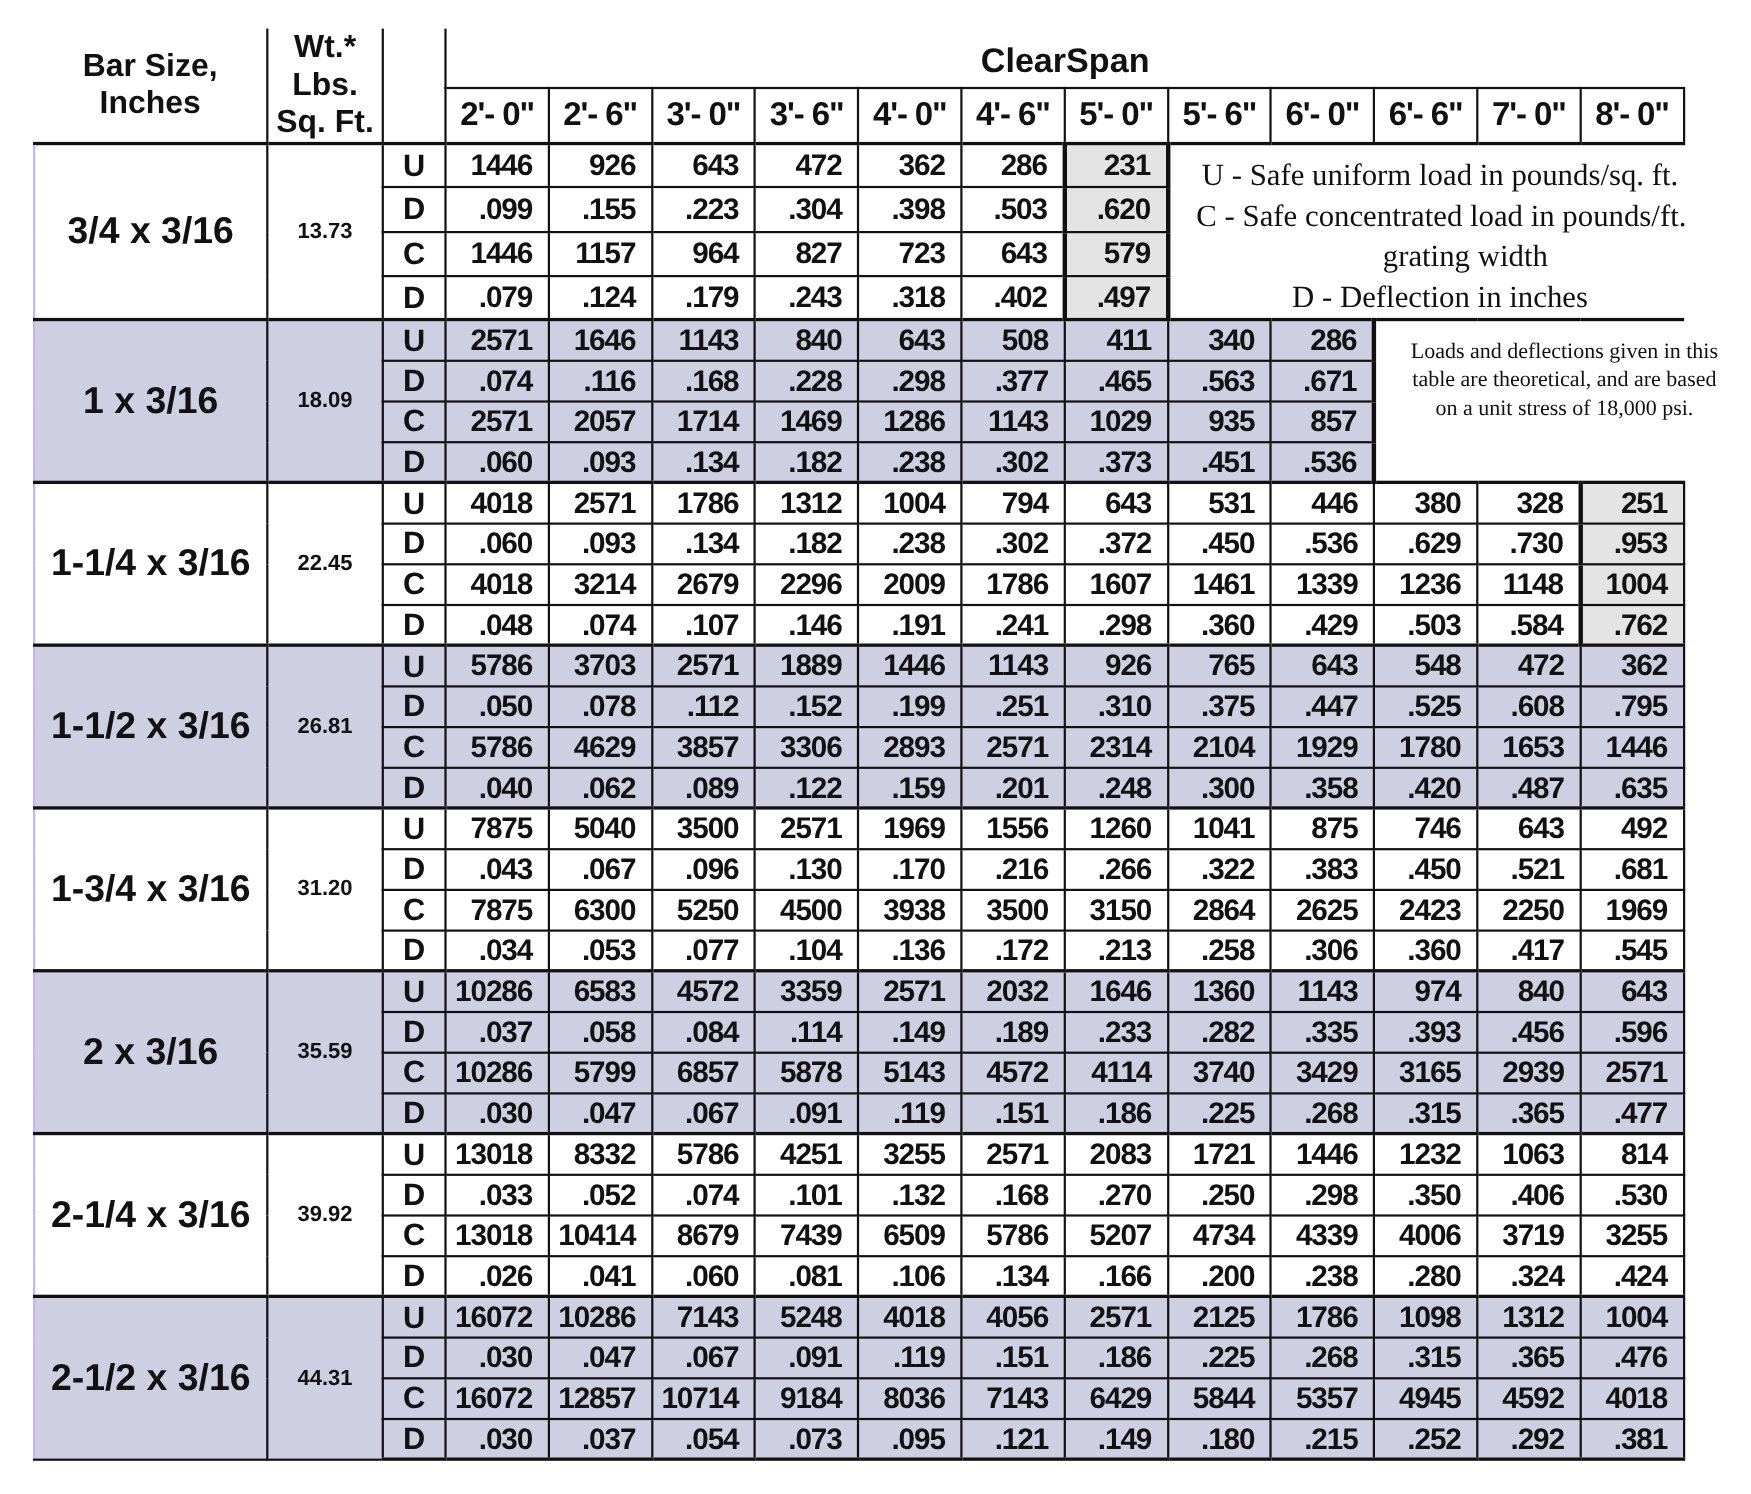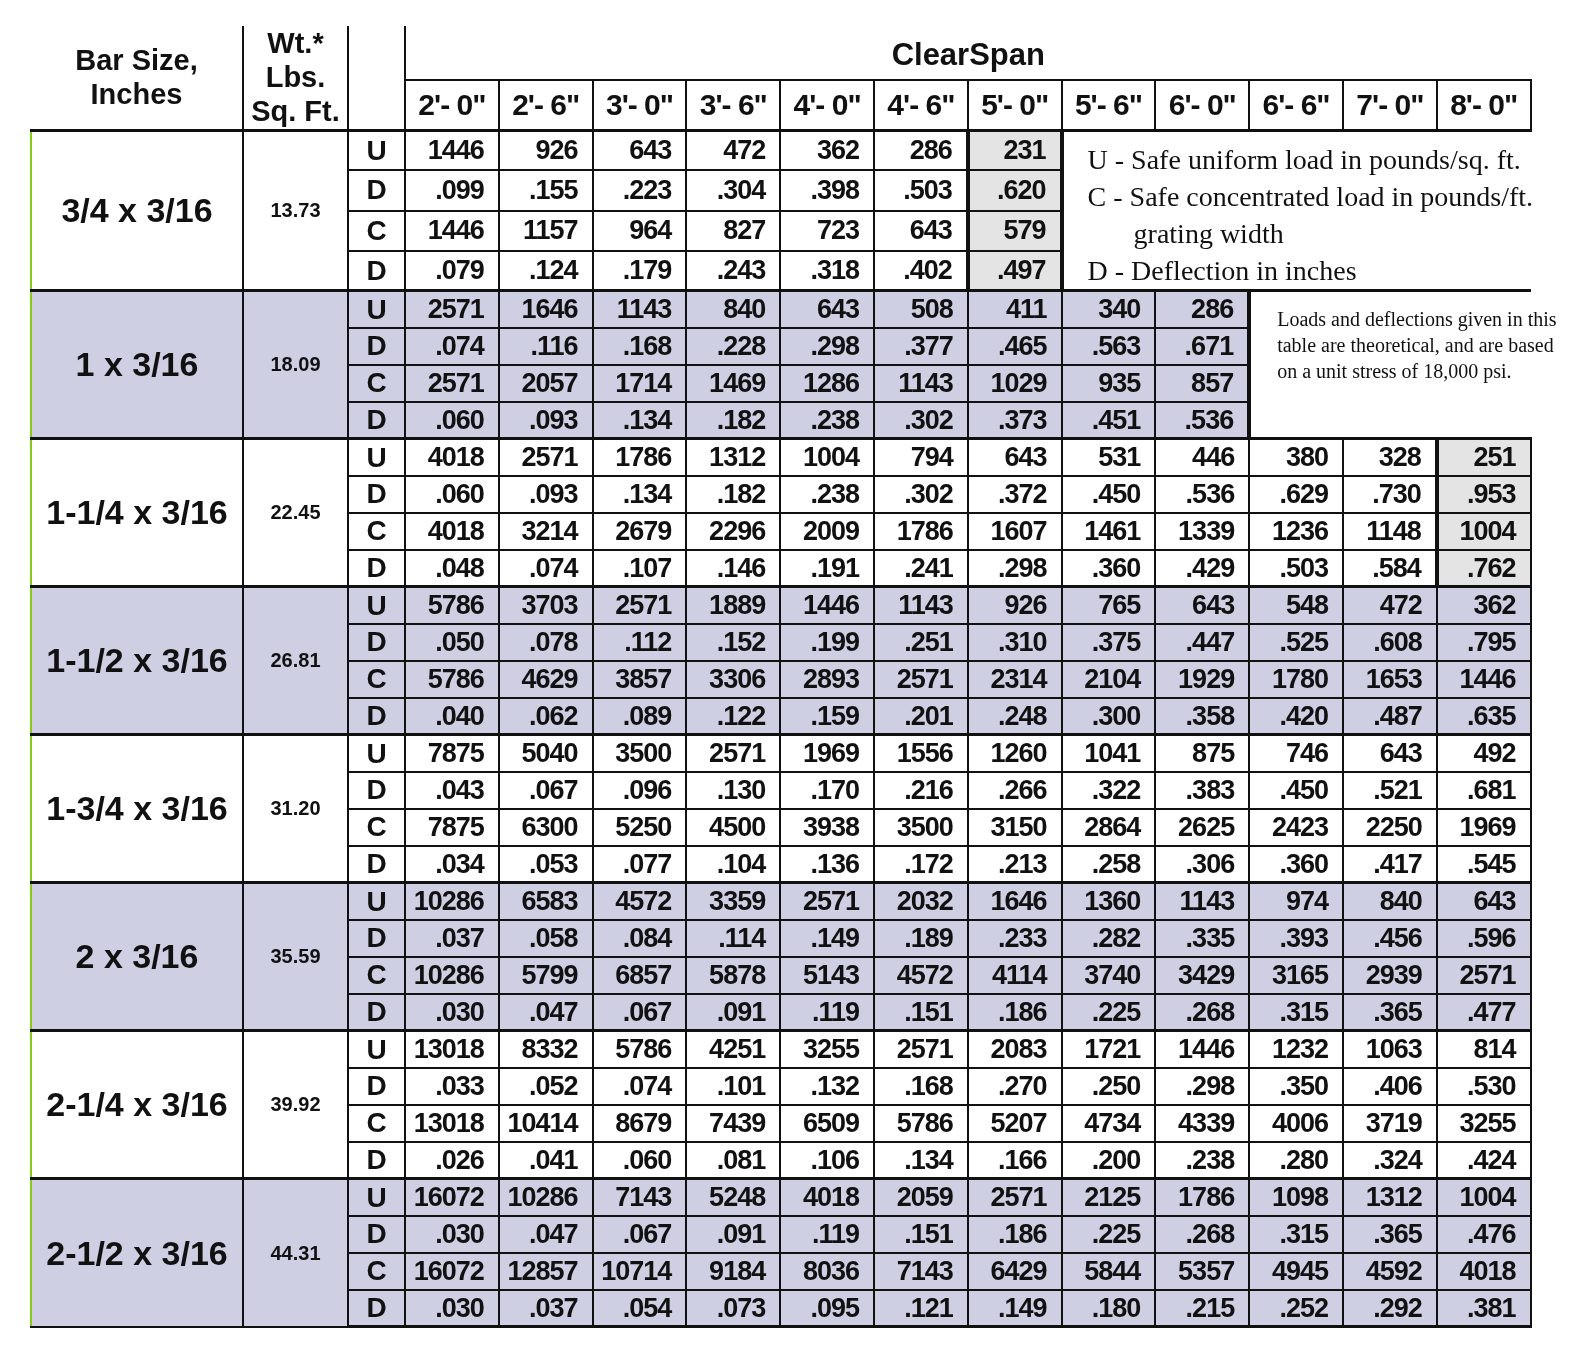--- a/index.html
+++ b/index.html
@@ -16,31 +16,31 @@
   th.bar-head{border-left:none;}
   th.lbl-head{border-right:2px solid #111;border-bottom:3px solid #111;background:#fff;}
   th.cs-title{border:none;border-bottom:2px solid #111;font-size:31px;font-weight:bold;
       vertical-align:bottom;padding-bottom:6px;height:50px;background:#fff;margin-left:12px;}
   tr.span-row th{border:2px solid #111;border-bottom:3px solid #111;height:46px;
       font-size:30px;font-weight:bold;text-align:center;background:#fff;letter-spacing:-1px;}
   
   tbody td{border:2px solid #111;height:37px;font-size:27px;font-weight:bold;vertical-align:middle;}
   tr.block-start td{border-top:3px solid #111;}
   tbody tr:last-child td{border-bottom:3px solid #111;}
-  td.bar-cell{font-size:34px;text-align:center;border-left:2px solid #84cc16;}
+  td.bar-cell{font-size:34px;text-align:center;border-left:2px solid #c4b5fd;}
   td.wt-cell{font-size:20px;text-align:center;}
   td.lbl-cell{text-align:center;font-size:28px;}
   td.val-cell{text-align:right;padding-right:14px;letter-spacing:-1px;}
   tr.lav td{background:#cfcfe4;}
   tr.wht td{background:#ffffff;}
   td.shade{background:#e4e4e4 !important;}
   td.hl{border-left:4px solid #111;}
   td.hr{border-right:4px solid #111;}
   td.annot{border:none;background:#fff !important;vertical-align:top;
-      font-family:"Liberation Serif",serif;font-weight:normal;text-align:left;}
+      font-family:"Liberation Serif",serif;font-weight:normal;text-align:center;}
   .legend-line{font-size:28px;line-height:1.32;white-space:nowrap;}
   .legend-indent{padding-left:46px;}
   .legend-box{padding:10px 0 0 24px;}
   .note-box{padding:14px 0 0 26px;font-size:20px;line-height:1.3;width:290px;}
 </style>
 </head>
 <body>
 
 <div id="page">
   <table>
@@ -506,21 +506,21 @@
         </tr>
         <tr class="lav block-start">
           <td class="bar-cell" rowspan="4">2-1/2 x 3/16</td>
           <td class="wt-cell" rowspan="4">44.31</td>
           <td class="lbl-cell">U</td>
           <td class="val-cell">16072</td>
           <td class="val-cell">10286</td>
           <td class="val-cell">7143</td>
           <td class="val-cell">5248</td>
           <td class="val-cell">4018</td>
-          <td class="val-cell">2059</td>
+          <td class="val-cell">4056</td>
           <td class="val-cell">2571</td>
           <td class="val-cell">2125</td>
           <td class="val-cell">1786</td>
           <td class="val-cell">1098</td>
           <td class="val-cell">1312</td>
           <td class="val-cell">1004</td>
         </tr>
         <tr class="lav">
           <td class="lbl-cell">D</td>
           <td class="val-cell">.030</td>

